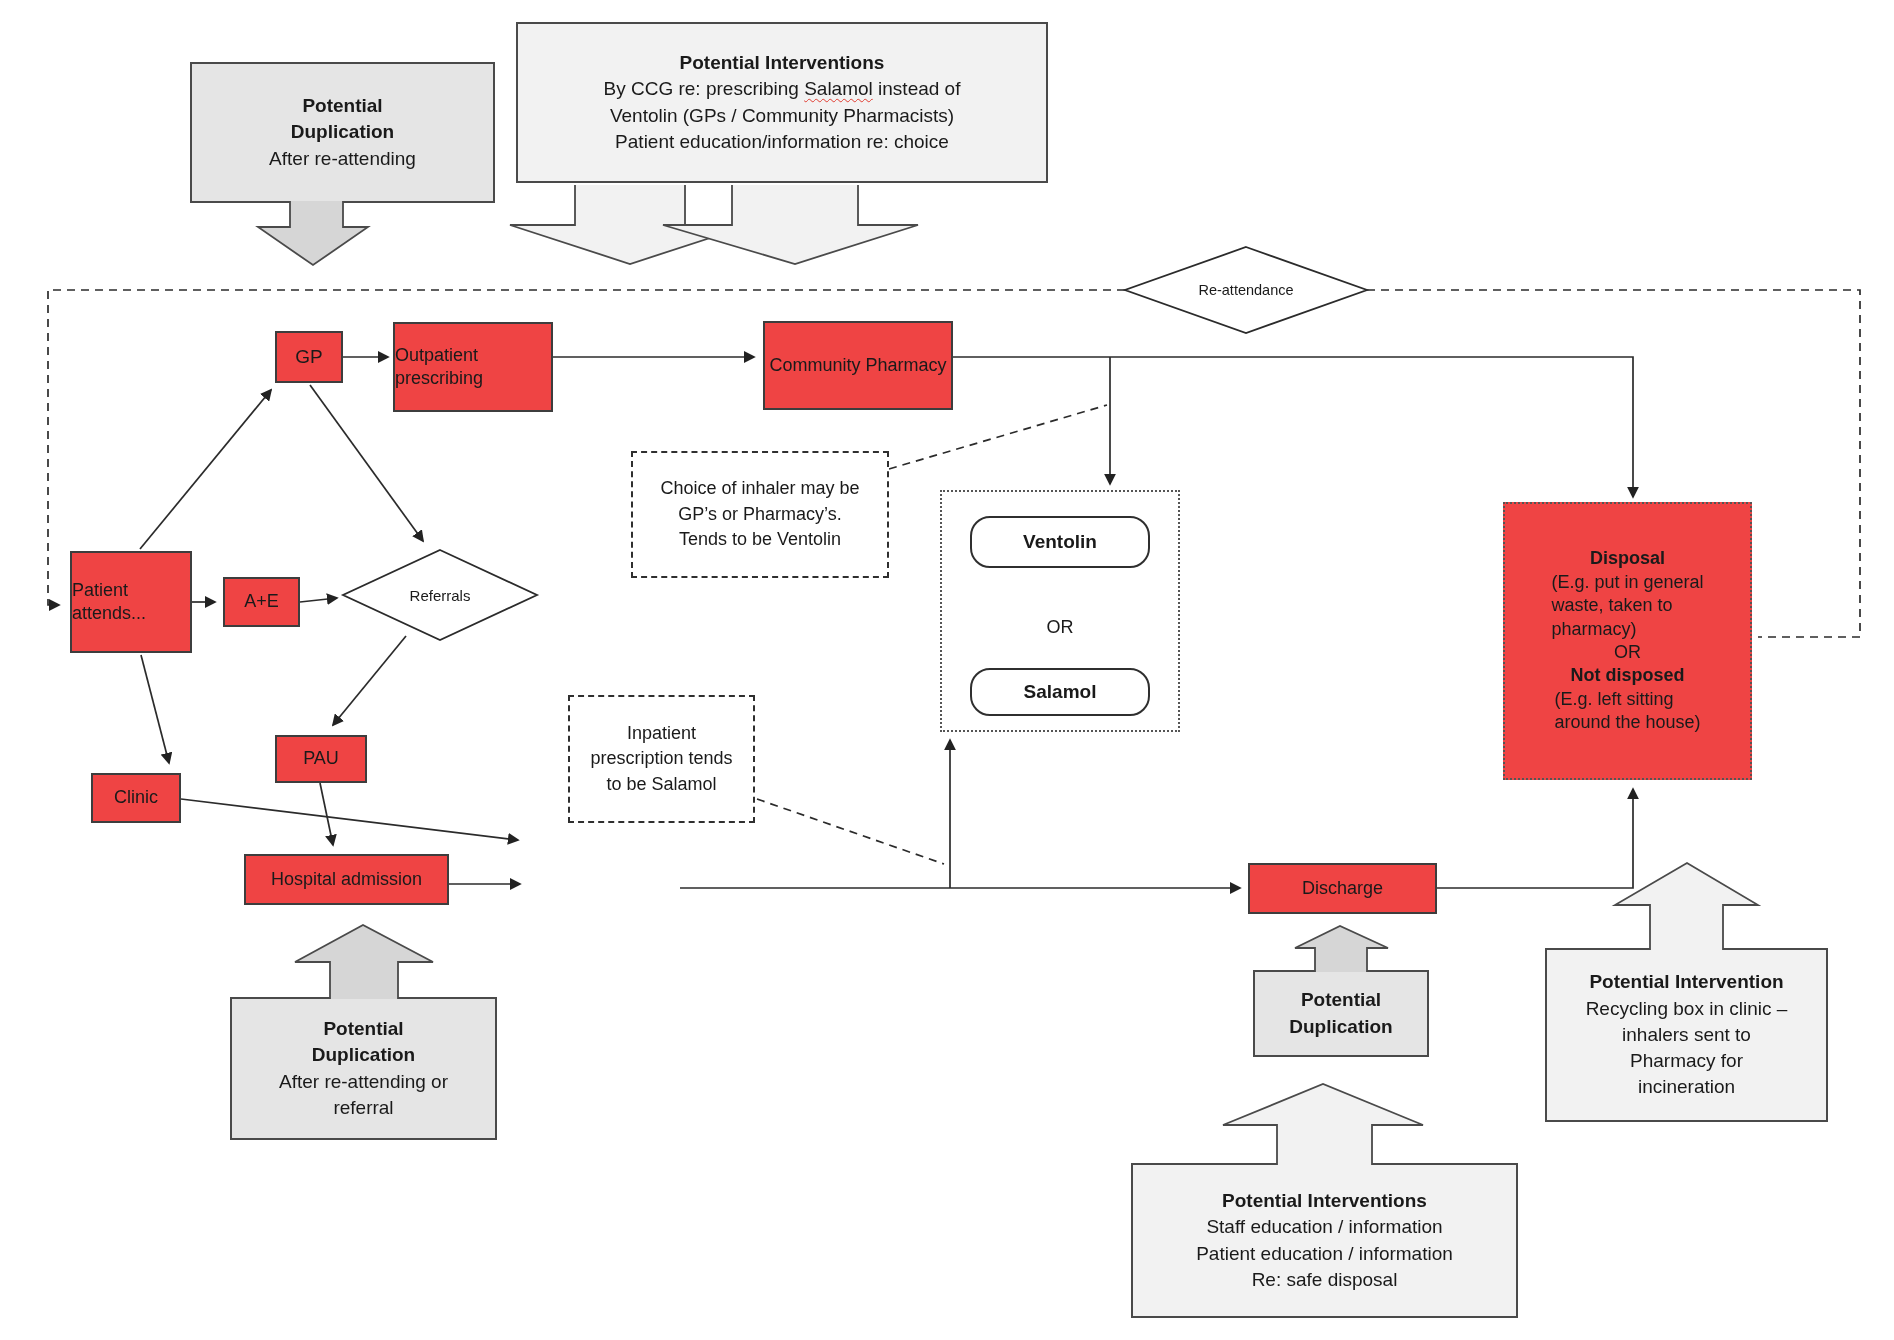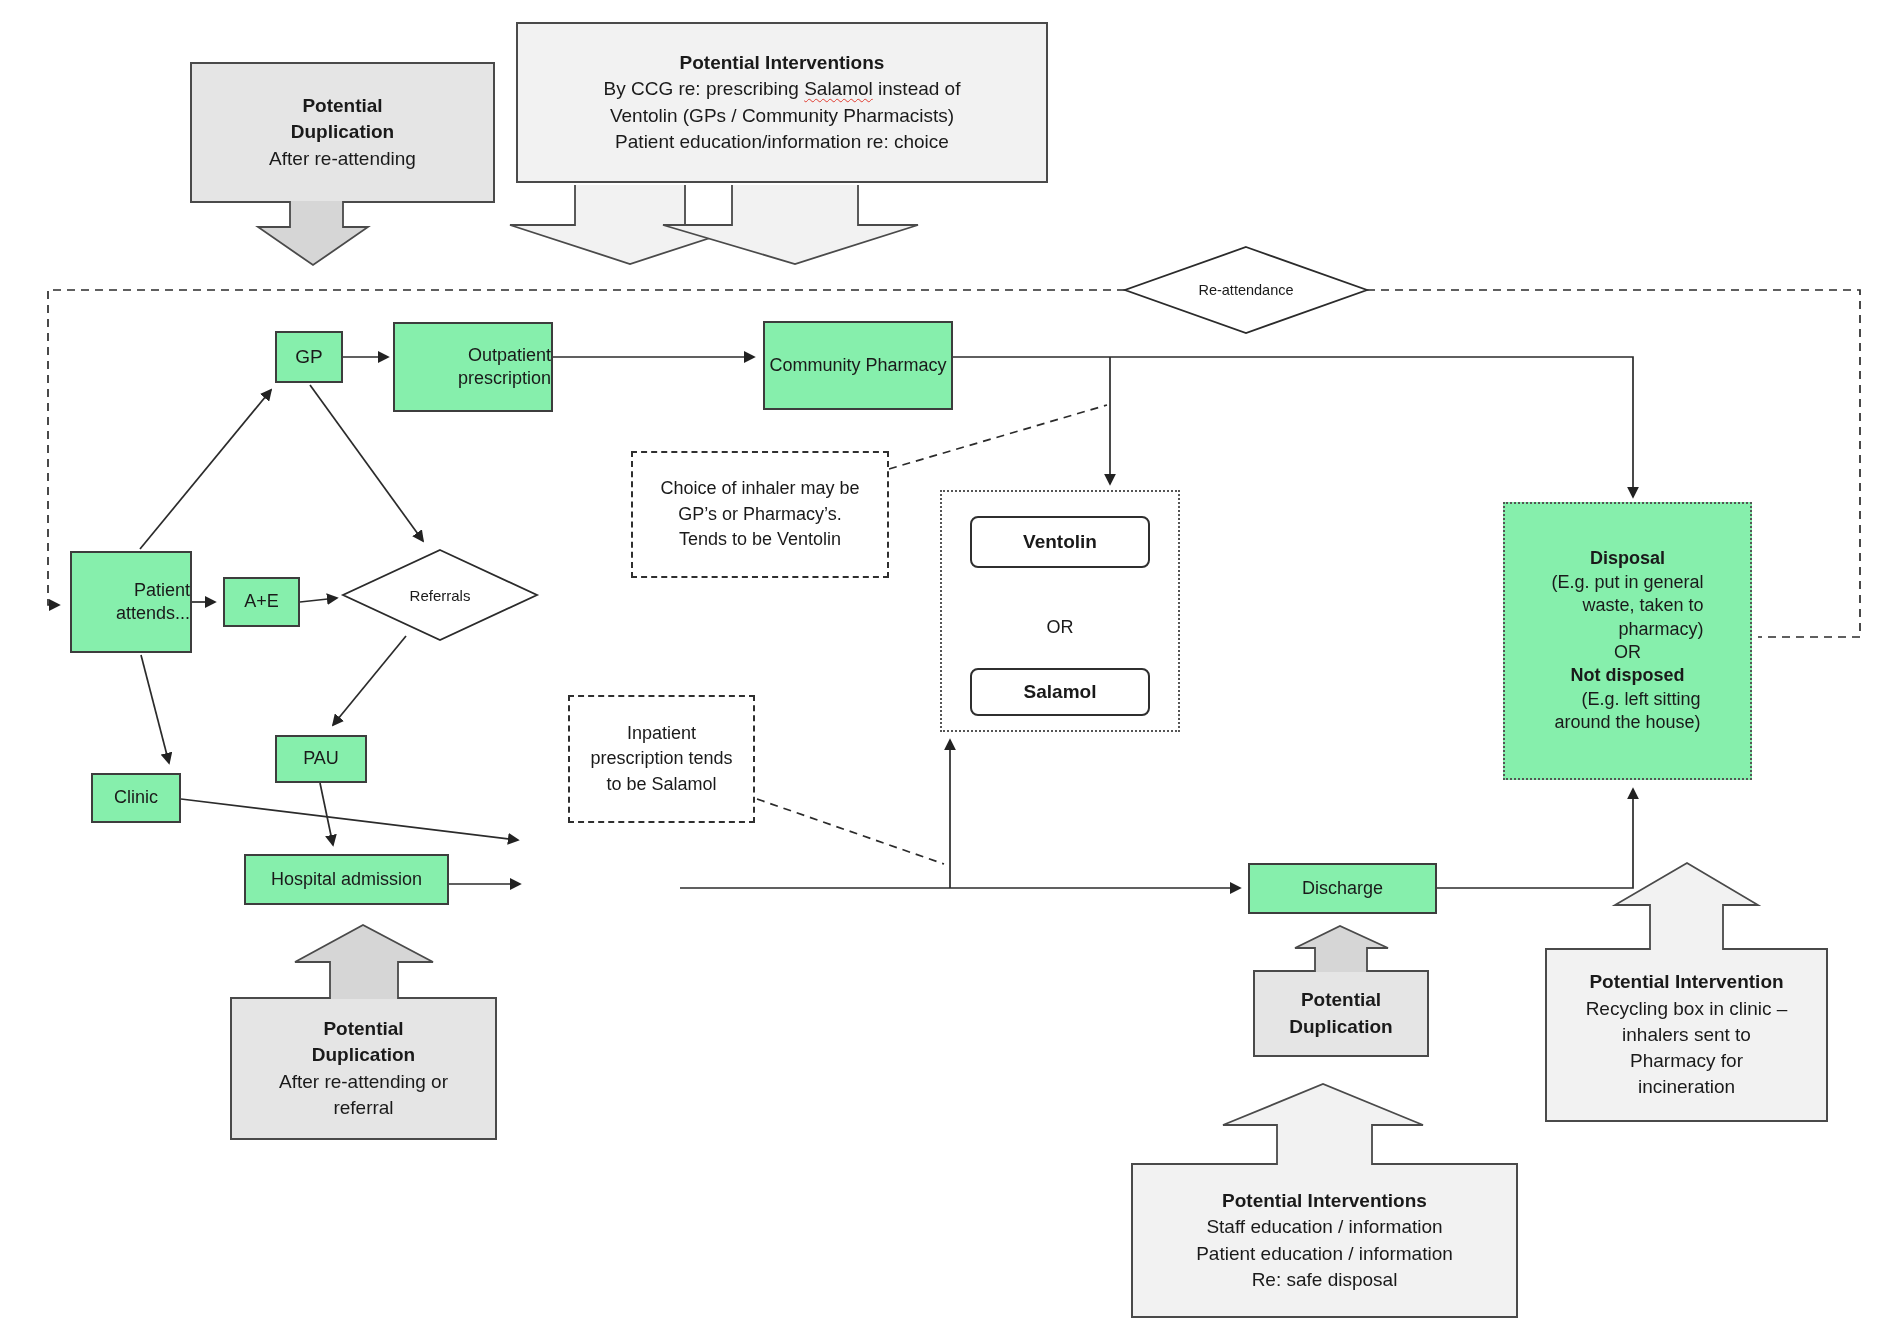--- a/index.html
+++ b/index.html
@@ -1,35 +1,35 @@
 <!DOCTYPE html>
 <html><head>
 <meta charset="utf-8">
 <style>
   html,body{margin:0;padding:0;background:#fff;}
   #page{position:relative;width:1894px;height:1340px;background:#fff;
         font-family:"Liberation Sans","DejaVu Sans",sans-serif;color:#1a1a1a;overflow:hidden;}
   svg.layer{position:absolute;left:0;top:0;width:1894px;height:1340px;}
   .box{position:absolute;display:flex;flex-direction:column;align-items:center;justify-content:center;
-       text-align:right;background:#86efac;border:2px solid #3d3d3d;font-size:18px;line-height:1.3;
+       text-align:left;background:#ef4444;border:2px solid #3d3d3d;font-size:18px;line-height:1.3;
        box-sizing:border-box;white-space:pre-line;}
   .callout{position:absolute;display:flex;flex-direction:column;align-items:center;justify-content:center;
        text-align:center;font-size:19px;line-height:1.38;border:2px solid #4a4a4a;box-sizing:border-box;
        white-space:pre-line;}
   .gray{background:#e5e5e5;}
   .light{background:#f2f2f2;}
   .bold{font-weight:bold;}
   .dashedbox{position:absolute;display:flex;align-items:center;justify-content:center;text-align:center;
        border:2px dashed #2f2f2f;background:#fff;font-size:18px;line-height:1.42;box-sizing:border-box;
        white-space:pre-line;}
   .dottedbox{position:absolute;border:2px dotted #555;background:#fff;box-sizing:border-box;}
   .diamond-label{position:absolute;display:flex;align-items:center;justify-content:center;
        text-align:center;background:transparent;}
   .pill{position:absolute;display:flex;align-items:center;justify-content:center;border:2.4px solid #2f2f2f;
-       border-radius:8px;background:#fff;font-weight:bold;font-size:19px;box-sizing:border-box;}
+       border-radius:20px;background:#fff;font-weight:bold;font-size:19px;box-sizing:border-box;}
   .squiggle{text-decoration:underline;text-decoration-style:wavy;text-decoration-color:#e03c31;
        text-decoration-thickness:1px;text-underline-offset:3px;}
 
   
   #n-gp{left:275px;top:331px;width:68px;height:52px;font-size:19px;}
   #n-outpatient{left:393px;top:322px;width:160px;height:90px;}
   #n-community{left:763px;top:321px;width:190px;height:89px;}
   #n-patient{left:70px;top:551px;width:122px;height:102px;}
   #n-ae{left:223px;top:577px;width:77px;height:50px;}
   #n-pau{left:275px;top:735px;width:92px;height:48px;}
@@ -93,21 +93,21 @@
       <path d="M680,888 H1240" marker-end="url(#arr)"></path>
       <path d="M950,888 V740" marker-end="url(#arr)"></path>
       <path d="M1437,888 H1633 V789" marker-end="url(#arr)"></path>
     </g>
 
     <polygon points="440,550 537,595 440,640 343,595" fill="#fff" stroke="#2b2b2b" stroke-width="1.8"></polygon>
     <polygon points="1246,247 1367,290 1246,333 1125,290" fill="#fff" stroke="#2b2b2b" stroke-width="1.8"></polygon>
   </svg>
 
   <div class="box" id="n-gp"><span>GP</span></div>
-  <div class="box" id="n-outpatient"><span>Outpatient prescription</span></div>
+  <div class="box" id="n-outpatient"><span>Outpatient prescribing</span></div>
   <div class="box" id="n-patient"><span>Patient attends...</span></div>
   <div class="box" id="n-community"><span>Community Pharmacy</span></div>
   <div class="box" id="n-ae"><span>A+E</span></div>
   <div class="box" id="n-pau"><span>PAU</span></div>
   <div class="box" id="n-clinic"><span>Clinic</span></div>
   <div class="box" id="n-hospadm"><span>Hospital admission</span></div>
   <div class="box" id="n-discharge"><span>Discharge</span></div>
 
   <div class="diamond-label" id="lbl-referrals">
       <span>Referrals</span>

